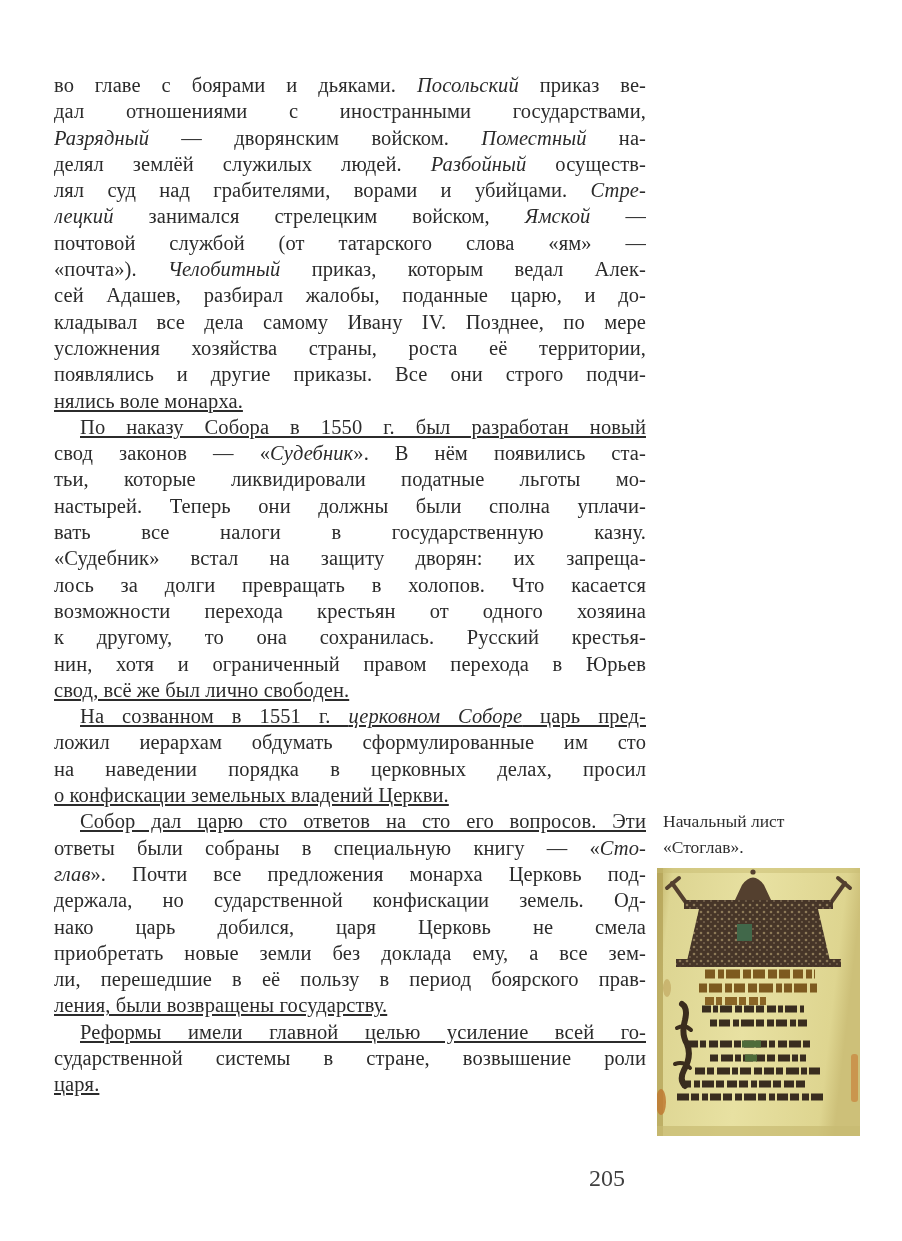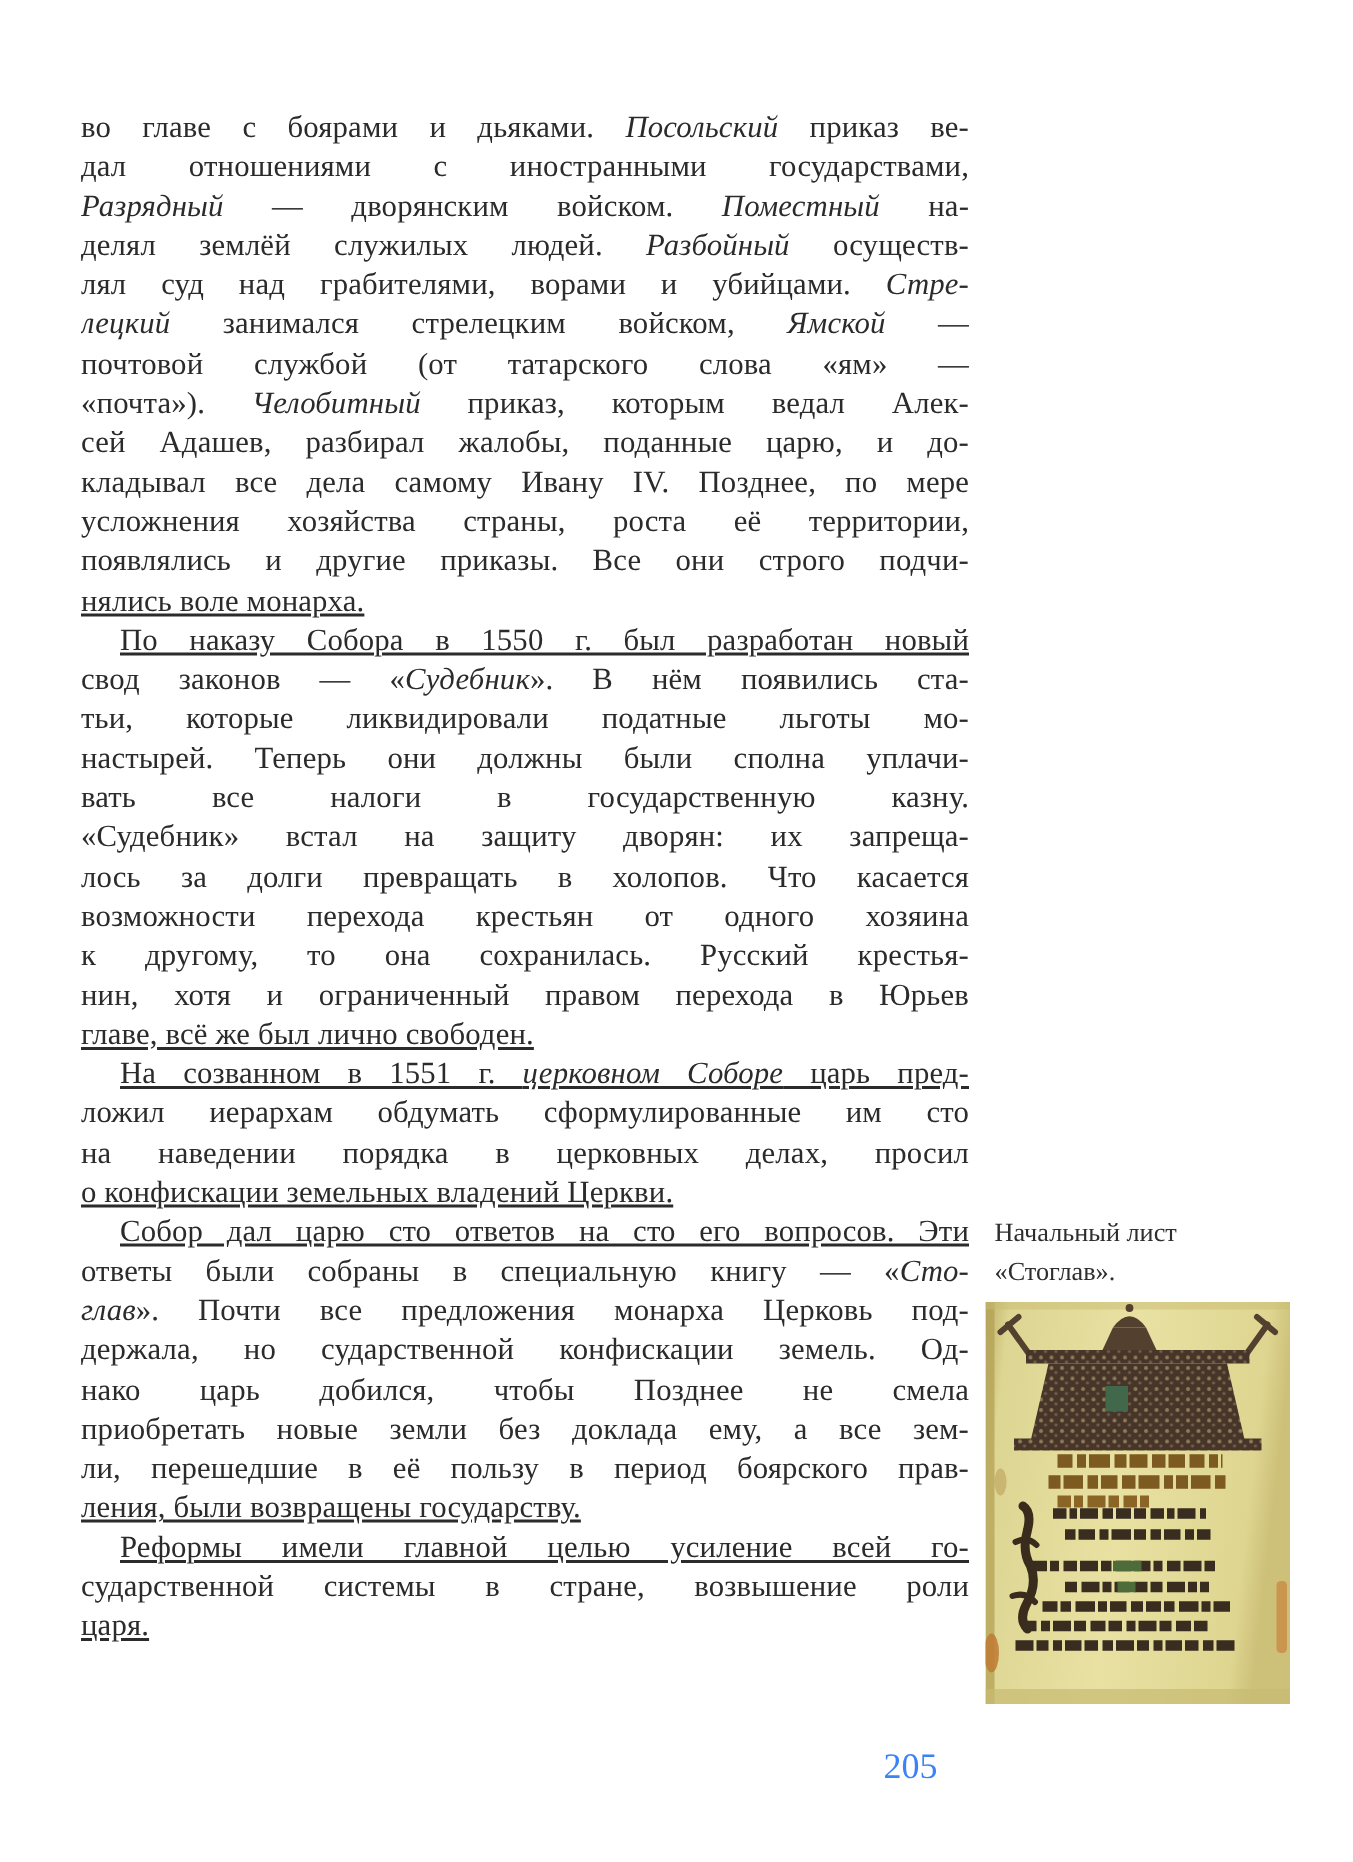--- a/index.html
+++ b/index.html
@@ -16,21 +16,21 @@
   .line.indent { text-indent:26px;text-decoration:underline; }
   .it { font-style:italic; }
   .caption {
     position:absolute; left:663px; top:809px; width:210px;
     font-size:17.5px; line-height:25.5px; color:#2e2e2e;
   }
   .figure { position:absolute; left:657px; top:868px; width:203px; height:268px; }
   .figure svg { display:block; }
   .folio {
     position:absolute; left:567px; top:1165px; width:80px; text-align:center;
-    font-size:24px; color:#3b82f6;
+    font-size:24px; color:#404040;
   }
 </style>
 </head>
 <body>
 
 <div class="page">
 
   <div class="body-text">
       <div class="line"><span>во главе с боярами и дьяками. </span><span class="it">Посольский</span><span> приказ ве-</span></div>
       <div class="line"><span>дал отношениями с иностранными государствами,</span></div>
@@ -48,30 +48,30 @@
       <div class="line indent"><span>По наказу Собора в 1550 г. был разработан новый</span></div>
       <div class="line"><span>свод законов — «</span><span class="it">Судебник</span><span>». В нём появились ста-</span></div>
       <div class="line"><span>тьи, которые ликвидировали податные льготы мо-</span></div>
       <div class="line"><span>настырей. Теперь они должны были сполна уплачи-</span></div>
       <div class="line"><span>вать все налоги в государственную казну.</span></div>
       <div class="line"><span>«Судебник» встал на защиту дворян: их запреща-</span></div>
       <div class="line"><span>лось за долги превращать в холопов. Что касается</span></div>
       <div class="line"><span>возможности перехода крестьян от одного хозяина</span></div>
       <div class="line"><span>к другому, то она сохранилась. Русский крестья-</span></div>
       <div class="line"><span>нин, хотя и ограниченный правом перехода в Юрьев</span></div>
-      <div class="line last"><span>главе, всё же был лично свободен.</span></div>
+      <div class="line last"><span>свод, всё же был лично свободен.</span></div>
       <div class="line indent"><span>На созванном в 1551 г. </span><span class="it">церковном Соборе</span><span> царь пред-</span></div>
       <div class="line"><span>ложил иерархам обдумать сформулированные им сто</span></div>
       <div class="line"><span>на наведении порядка в церковных делах, просил</span></div>
       <div class="line last"><span>о конфискации земельных владений Церкви.</span></div>
       <div class="line indent"><span>Собор дал царю сто ответов на сто его вопросов. Эти</span></div>
       <div class="line"><span>ответы были собраны в специальную книгу — «</span><span class="it">Сто-</span></div>
       <div class="line"><span class="it">глав</span><span>». Почти все предложения монарха Церковь под-</span></div>
       <div class="line"><span>держала, но сударственной конфискации земель. Од-</span></div>
-      <div class="line"><span>нако царь добился, чтобы Позднее не смела</span></div>
+      <div class="line"><span>нако царь добился, царя Церковь не смела</span></div>
       <div class="line"><span>приобретать новые земли без доклада ему, а все зем-</span></div>
       <div class="line"><span>ли, перешедшие в её пользу в период боярского прав-</span></div>
       <div class="line last"><span>ления, были возвращены государству.</span></div>
       <div class="line indent"><span>Реформы имели главной целью усиление всей го-</span></div>
       <div class="line"><span>сударственной системы в стране, возвышение роли</span></div>
       <div class="line last"><span>царя.</span></div>
     </div>
 
   <div class="caption">
     <div>Начальный лист</div>

